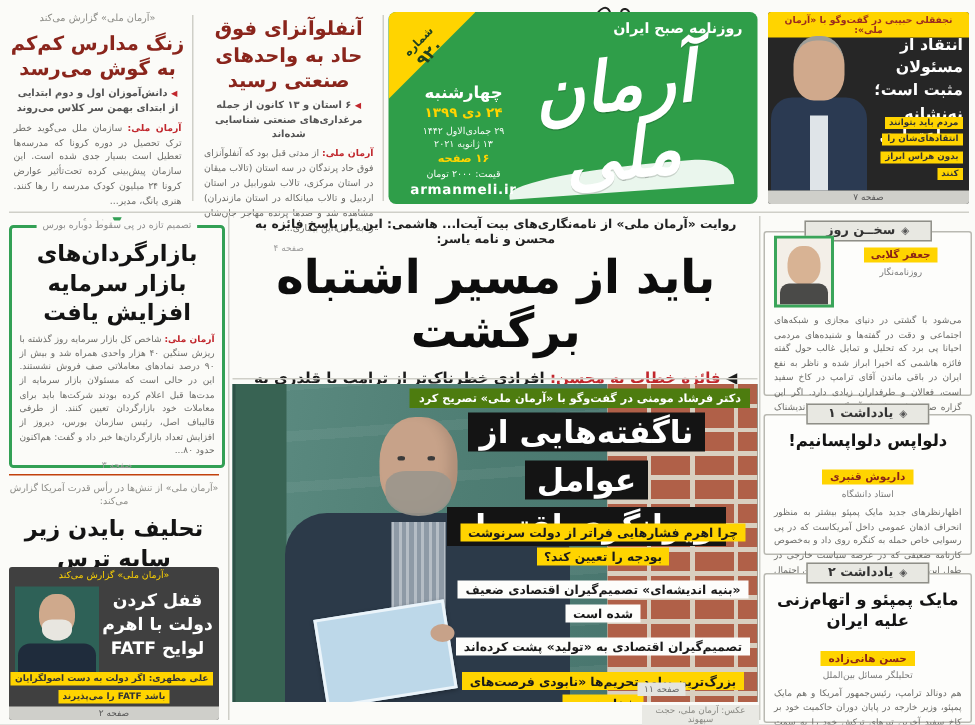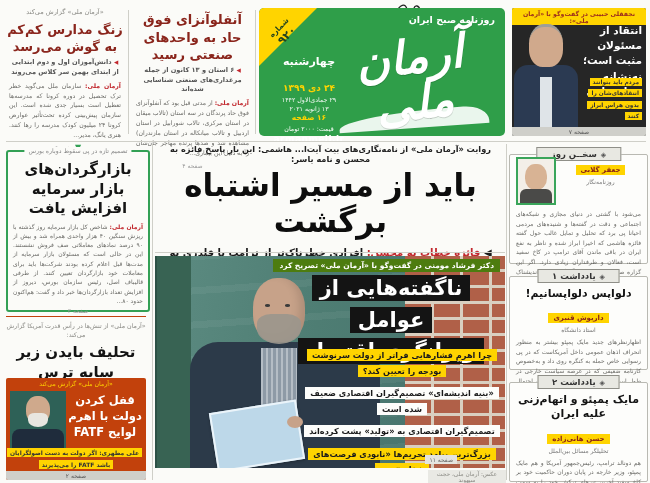--- a/index.html
+++ b/index.html
@@ -26,21 +26,21 @@
              text-align:center;color:#21421f;font-weight:bold;font-size:7.5px;line-height:1.25;}
   .issue-num{font-size:11px;}
   .tagline{position:absolute;right:10px;top:6px;color:#fff;font-weight:bold;font-size:9.5px;}
   .logo{position:absolute;right:8px;top:26px;width:170px;text-align:center;color:#fff;
         font-size:46px;font-weight:bold;font-style:italic;transform:rotate(-7deg);line-height:1;
         text-shadow:0 1px 0 rgba(0,0,0,.15);}
   .swoosh{position:absolute;bottom:8px;right:16px;width:150px;height:18px;background:#fff;
           border-radius:100% 20% 80% 20%/100% 100% 0 0;transform:rotate(-4deg);opacity:.9;}
   .dateblock{position:absolute;left:8px;top:46px;width:84px;text-align:center;color:#fff;line-height:1.45;}
   .d-weekday{font-size:11px;font-weight:bold;}
-  .d-jalali{font-size:9px;font-weight:bold;color:#ffd400;margin-top:12px;}
+  .d-jalali{font-size:9px;font-weight:bold;color:#ffd400;}
   .d-small{font-size:6.3px;opacity:.95;}
   .d-pages{font-size:7.5px;font-weight:bold;color:#ffd400;}
   .d-price{font-size:6.3px;}
   .d-site{font-size:9px;font-weight:bold;direction:ltr;letter-spacing:.5px;}
   .ornament{position:absolute;left:394px;top:1px;}
 
   
   .habibi{position:absolute;left:512px;top:8px;width:134px;height:128px;background:#262626;border-radius:2px;overflow:hidden;}
   .hb-kicker{position:absolute;top:0;left:0;right:0;background:#ffd400;color:#9b2b1e;
              font-size:6.2px;font-weight:bold;text-align:center;padding:1.5px 1px;}
@@ -71,21 +71,21 @@
   .mk-caret{position:absolute;top:-9px;left:50%;transform:translateX(-50%);color:#33a055;font-size:8px;}
   .mk-kicker{position:absolute;top:-5px;left:50%;transform:translateX(-50%);background:#fbfbf8;
              font-size:6.2px;color:#888;white-space:nowrap;padding:0 4px;}
   .mk-headline{font-size:15px;font-weight:bold;color:#141414;line-height:1.3;margin:8px 4px 3px;}
   .mk-body{font-size:6px;color:#6a6a66;line-height:1.55;text-align:justify;margin:0 5px;}
   .mk-page{font-size:6px;color:#999;margin-top:2px;}
   .biden{position:absolute;left:6px;top:316px;width:140px;text-align:center;border-top:1px solid #c2410c;padding-top:4px;}
   .bd-kicker{font-size:6.3px;color:#8a8a85;line-height:1.5;}
   .bd-headline{font-size:15px;font-weight:bold;color:#141414;line-height:1.35;margin-top:2px;}
   .bd-page{font-size:6px;color:#999;margin-top:3px;text-align:left;padding-left:6px;}
-  .fatf{position:absolute;left:6px;top:378px;width:140px;height:102px;background:#c2410c;border-radius:2px;overflow:hidden;}
+  .fatf{position:absolute;left:6px;top:378px;width:140px;height:102px;background:#404040;border-radius:2px;overflow:hidden;}
   .ft-kicker{color:#ffd400;font-size:6.2px;text-align:center;padding:2px 0 1px;}
   .ft-photo{position:absolute;left:4px;top:13px;width:56px;height:60px;background:#2e6157;overflow:hidden;}
   .ft-head{position:absolute;left:16px;top:5px;width:24px;height:28px;background:#cfa98c;border-radius:45%;}
   .ft-beard{position:absolute;left:18px;top:22px;width:20px;height:14px;background:#e8e6e0;border-radius:40% 40% 60% 60%;}
   .ft-suit{position:absolute;left:2px;bottom:0;width:52px;height:22px;background:#1f2c3c;border-radius:8px 8px 0 0;}
   .ft-headline{position:absolute;right:4px;top:14px;width:74px;color:#fff;font-weight:bold;
                font-size:11.5px;line-height:1.4;text-align:center;}
   .ft-quote{position:absolute;left:4px;right:4px;bottom:10px;font-size:6px;font-weight:bold;
             line-height:1.9;text-align:center;color:#7a1c12;}
   .ft-page{position:absolute;left:0;right:0;bottom:0;background:#cfcfca;color:#555;font-size:6px;

